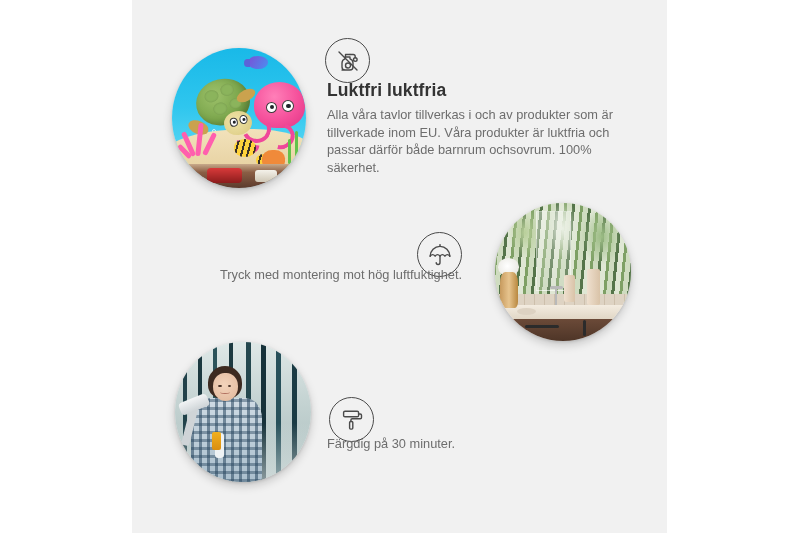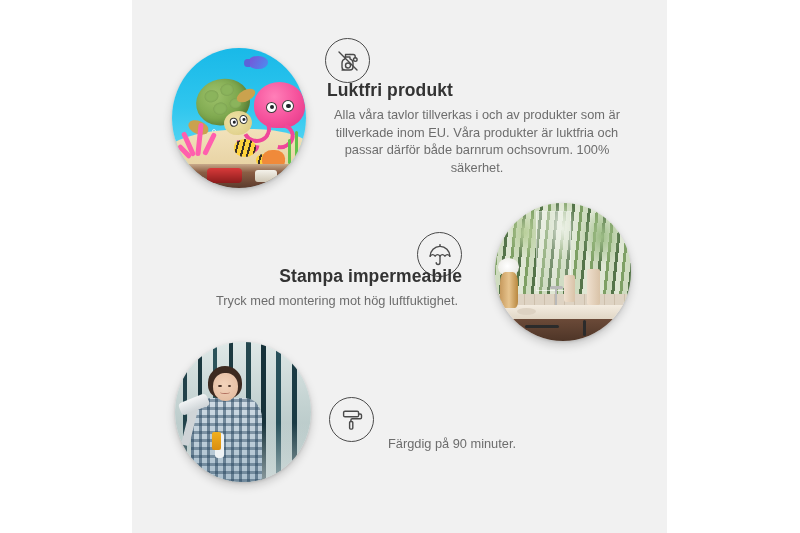--- a/index.html
+++ b/index.html
@@ -256,21 +256,20 @@
     font-size: 17.5px;
     font-weight: 700;
     color: #333333;
     letter-spacing: .1px;
     margin-bottom: 5px;
   }
   .block p {
     font-size: 12.8px;
     line-height: 17.6px;
     color: #6d6d6d;
-    text-align: center;
   }
 
   #block-odor  { left: 327px; top: 80px;  width: 300px; text-align: left; }
   #block-water { left: 212px; top: 266px; width: 250px; text-align: right; }
   #block-mount { left: 327px; top: 435px; width: 250px; text-align: left; }
 
   #icon-odor   { left: 325px; top: 38px; }
   #icon-water  { left: 417px; top: 232px; }
   #icon-mount  { left: 329px; top: 397px; }
 </style>
@@ -332,21 +331,21 @@
       <path d="M7 22h8a3 3 0 0 0 3-3v-4a4.5 4.5 0 0 0-3-4.2V9h-5v1.8A4.5 4.5 0 0 0 7 15v4a3 3 0 0 0 3 3z"></path>
       <path d="M10.5 9V6.5h4.5"></path>
       <path d="M15 6.5h3.2a2 2 0 0 1 2 2v1.2"></path>
       <circle cx="20.3" cy="11.6" r="1.8"></circle>
       <path d="M10.5 17.5a2.5 2.5 0 1 0 5 0 2.5 2.5 0 0 0-5 0z"></path>
       <path d="M4 4l18 18"></path>
     </svg>
   </div>
 
   <div class="block" id="block-odor">
-    <h2>Luktfri produkt</h2>
+    <h2>Luktfri luktfria</h2>
     <p>Alla våra tavlor tillverkas i och av produkter som är tillverkade inom EU. Våra produkter är luktfria och passar därför både barnrum ochsovrum. 100% säkerhet.</p>
   </div>
 
   <div class="photo" id="photo-bath">
     <div class="scene">
       <div class="wall"></div>
       <div class="mirror"></div>
       <div class="backsplash"></div>
       <div class="counter"></div>
       <div class="flower"></div>
@@ -364,21 +363,20 @@
   <div class="icon-circle" id="icon-water">
     <svg width="26" height="26" viewBox="0 0 26 26" fill="none" stroke="#4a4a4a" stroke-width="1.4" stroke-linecap="round" stroke-linejoin="round">
       <path d="M3.2 14.2a9.8 9.8 0 0 1 19.6 0"></path>
       <path d="M3.2 14.2c1.6-2.1 3.3-2.1 4.9 0 1.6-2.1 3.3-2.1 4.9 0 1.6-2.1 3.3-2.1 4.9 0 1.6-2.1 3.3-2.1 4.9 0"></path>
       <path d="M13 14.2v6.4a1.9 1.9 0 0 1-3.8 0"></path>
       <path d="M13 4.4V2.6"></path>
     </svg>
   </div>
 
   <div class="block" id="block-water">
-    <h2>Stampa impermeabile</h2>
     <p>Tryck med montering mot hög luftfuktighet.</p>
   </div>
 
   <div class="photo" id="photo-painter">
     <div class="scene">
       <div class="forest"></div>
       <div class="mist"></div>
       <div class="body">
         <span class="shirt-inner"></span>
       </div>
@@ -396,16 +394,16 @@
 
   <div class="icon-circle" id="icon-mount">
     <svg width="26" height="26" viewBox="0 0 26 26" fill="none" stroke="#4a4a4a" stroke-width="1.4" stroke-linecap="round" stroke-linejoin="round">
       <rect x="4.6" y="4.2" width="15" height="5.6" rx="1.4"></rect>
       <path d="M19.6 7h1.6a1.3 1.3 0 0 1 1.3 1.3v2.1a1.3 1.3 0 0 1-1.3 1.3h-8a1.3 1.3 0 0 0-1.3 1.3v1.5"></path>
       <rect x="10.6" y="14.5" width="3.2" height="7.6" rx="1.1"></rect>
     </svg>
   </div>
 
   <div class="block" id="block-mount">
-    <p>Färgdig på 90 minuter.</p>
+    <p>Färgdig på 30 minuter.</p>
   </div>
 
 </div>
 
 </body></html>

